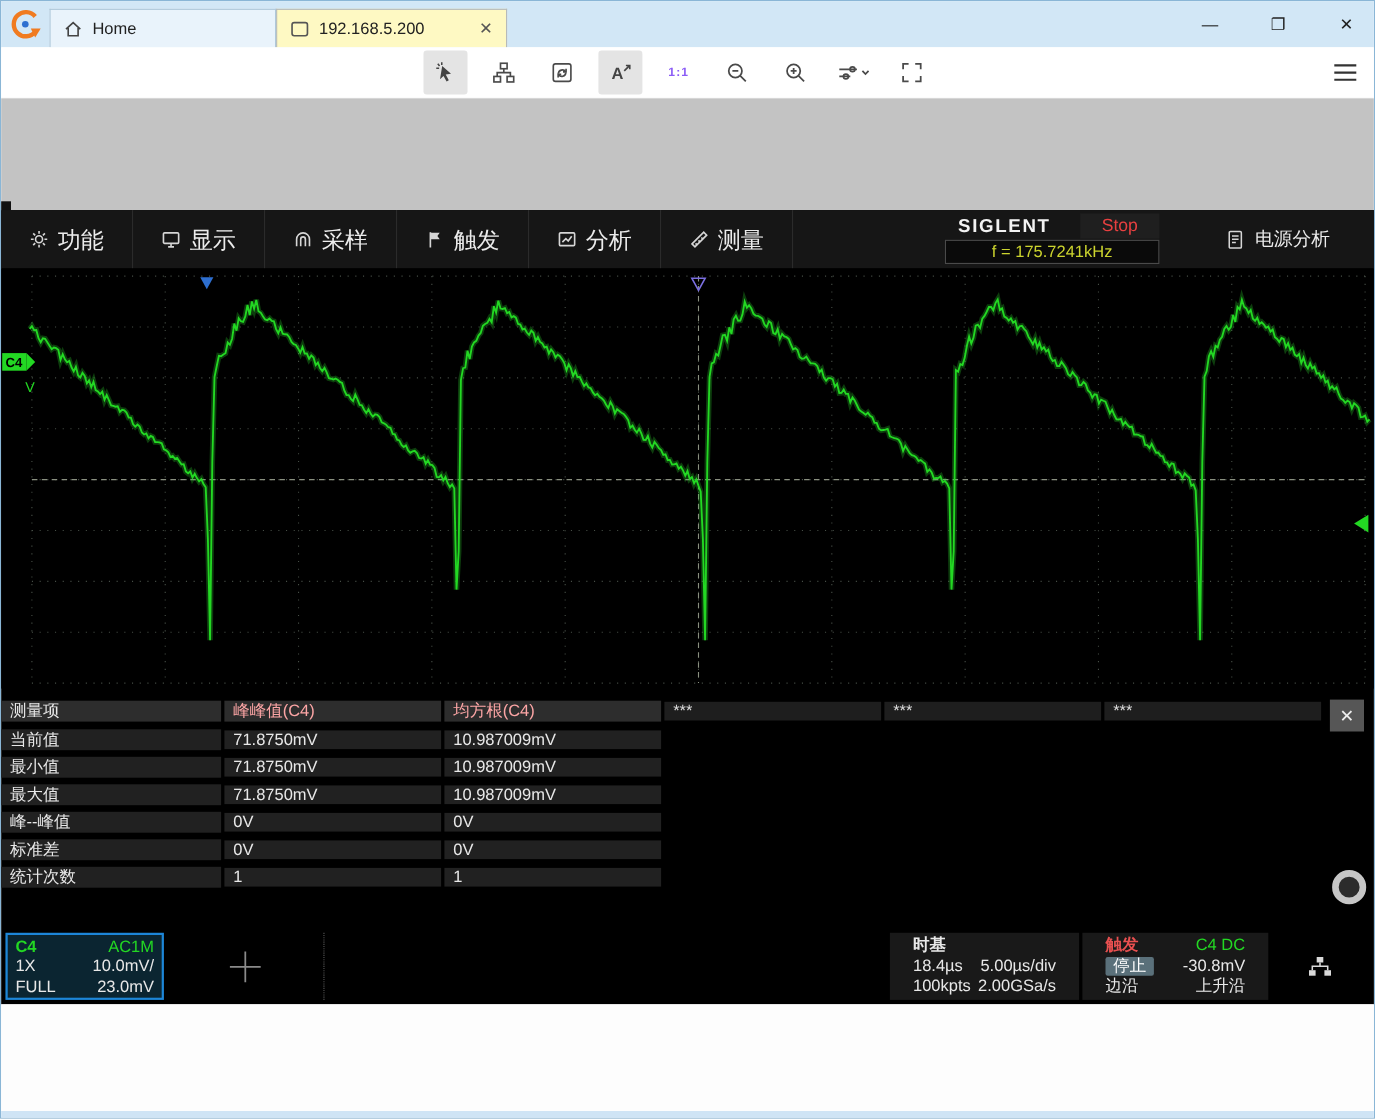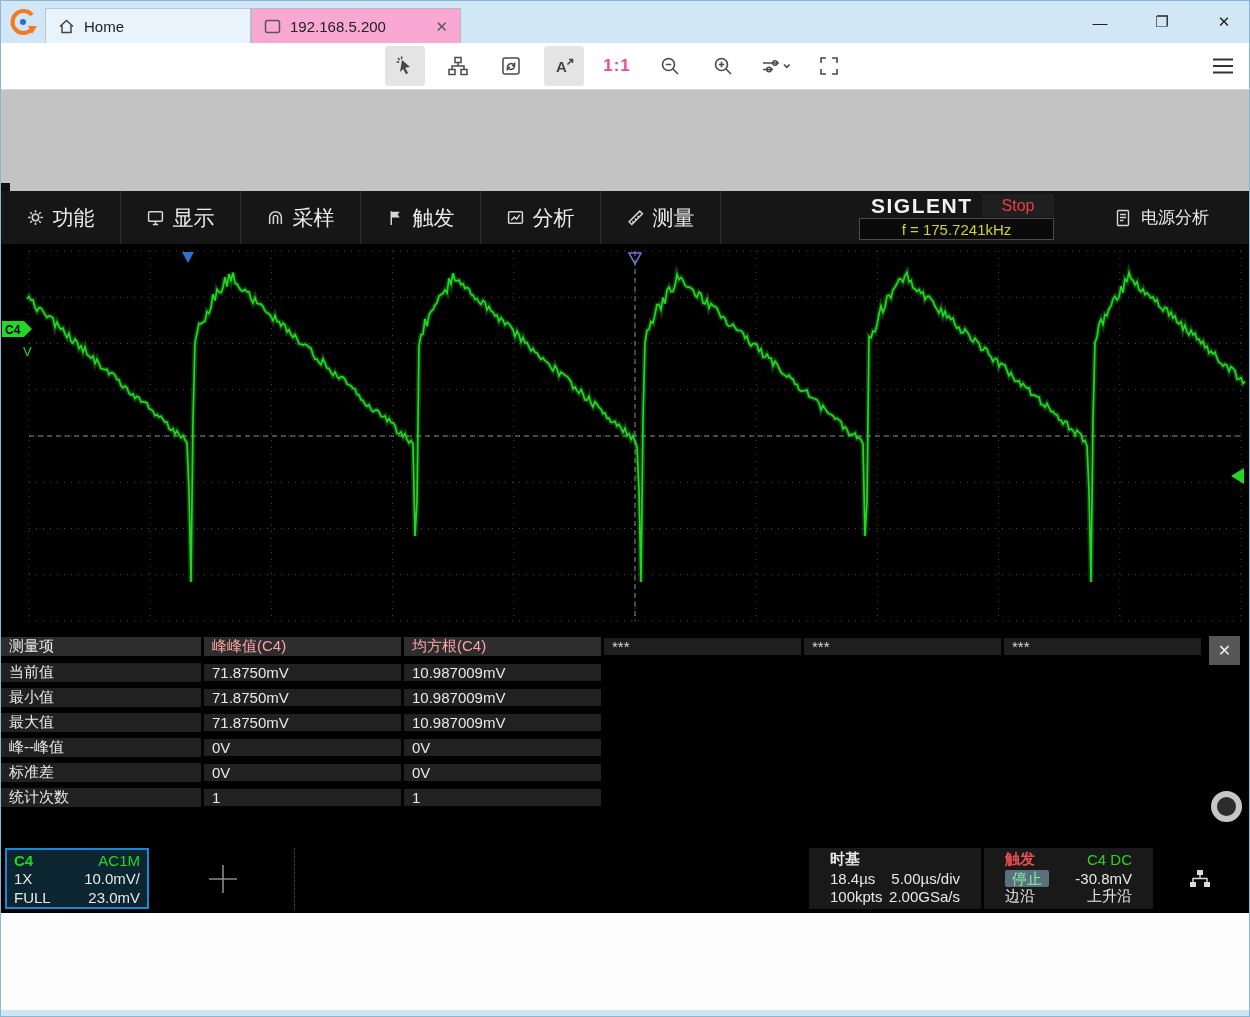--- a/index.html
+++ b/index.html
@@ -9,42 +9,42 @@
     background:#fff;border:1px solid #8ab6d6;
     font-family:"Liberation Sans","DejaVu Sans",sans-serif;
     -webkit-font-smoothing:antialiased;
   }
   
   .titlebar{position:absolute;top:0;left:0;right:0;height:42px;background:#d2e7f6;}
   .logo{position:absolute;left:6px;top:5px;width:32px;height:32px;}
   .tab{position:absolute;top:7px;height:35px;display:flex;align-items:center;gap:9px;
        padding:0 12px;font-size:15px;color:#222;}
   .tab-home{left:44px;width:206px;background:#e9f3fb;border:1px solid #aec8da;border-bottom:none;}
-  .tab-page{left:250px;width:210px;background:#f9a8d4;border:1px solid #b6babb;border-bottom:none;}
+  .tab-page{left:250px;width:210px;background:#fef9c3;border:1px solid #b6babb;border-bottom:none;}
   .tab-close{margin-left:auto;color:#555;font-size:15px;line-height:1;}
   .win-controls{position:absolute;right:14px;top:0;height:42px;display:flex;align-items:center;gap:40px;color:#222;}
   .win-btn{width:22px;text-align:center;font-size:15px;cursor:default;}
   
   .toolbar{position:absolute;top:42px;left:0;right:0;height:47px;background:#fff;border-bottom:1px solid #d6d6d6;}
   .tool-group{position:absolute;left:384px;top:3px;display:flex;gap:13px;align-items:center;}
   .tool-btn{width:40px;height:40px;display:flex;align-items:center;justify-content:center;border-radius:3px;}
   .tool-btn.active{background:#e4e4e4;}
-  .tool-label{font-size:17px;font-weight:bold;color:#ec4899;letter-spacing:1px;}
+  .tool-label{font-size:11px;font-weight:bold;color:#8b5cf6;letter-spacing:1px;}
   .hamburger{position:absolute;right:14px;top:12px;}
   
   .gap-area{position:absolute;top:89px;left:0;right:0;height:101px;background:#c3c3c3;}
   .notch{position:absolute;top:182px;left:0;width:9px;height:8px;background:#101010;}
   
   .scope{position:absolute;top:190px;left:0;width:1250px;height:722px;background:#000;color:#e8e8e8;}
   .menubar{position:absolute;top:0;left:0;right:0;height:53px;background:#161616;display:flex;}
   .menu-item{width:120px;display:flex;align-items:center;justify-content:center;gap:9px;
              border-right:1px solid #2b2b2b;font-size:21px;color:#ececec;cursor:default;}
   .brand-block{position:absolute;left:858px;top:2px;width:195px;height:49px;}
   .brand-row{display:flex;align-items:center;height:25px;}
-  .brand-name{font-size:21px;font-weight:bold;letter-spacing:1.5px;color:#f2f2f2;padding-left:12px;}
+  .brand-name{font-size:17px;font-weight:bold;letter-spacing:1.5px;color:#f2f2f2;padding-left:12px;}
   .acq-status{margin-left:auto;width:72px;text-align:center;color:#e84040;font-size:16px;background:#1f1f1f;height:23px;line-height:23px;}
   .freq-box{height:22px;border:1px solid #4a4a4a;background:#0a0a0a;color:#ccd42e;
             display:flex;align-items:center;justify-content:center;font-size:15px;}
   .power-analysis{position:absolute;left:1072px;top:0;width:178px;height:53px;display:flex;
                   align-items:center;justify-content:center;gap:10px;font-size:17px;color:#ececec;}
   
   .wave{position:absolute;top:53px;left:0;width:1250px;height:382px;background:#000;}
   
   .mtable{position:absolute;top:443px;left:0;width:1250px;font-size:15px;}
   .mrow{display:flex;height:24px;margin-bottom:1px;align-items:center;}
@@ -65,21 +65,21 @@
   .ch-row{display:flex;justify-content:space-between;padding:0 7px;height:18.5px;align-items:center;}
   .green{color:#23d823;}
   .cross-box{position:absolute;left:150px;top:657px;width:144px;height:61px;
              border-right:1px dotted #555;display:flex;align-items:center;justify-content:center;}
   .info-box{position:absolute;top:657px;height:61px;background:#191919;font-size:15px;padding:2px 21px;}
   .tb-box{left:808px;width:172px;}
   .trg-box{left:983px;width:169px;}
   .info-row{display:flex;justify-content:space-between;align-items:center;height:18.7px;}
   .trg-title{color:#e85050;font-weight:bold;}
   .tb-title{font-weight:bold;}
-  .stop-chip{background:#5a707a;color:#86efac;padding:0 7px;border-radius:2px;line-height:17px;}
+  .stop-chip{background:#5a707a;color:#ffffff;padding:0 7px;border-radius:2px;line-height:17px;}
   .lan-box{position:absolute;left:1152px;top:657px;width:93px;height:61px;display:flex;align-items:center;justify-content:center;}
   
   .below{position:absolute;top:912px;left:0;right:0;height:97px;background:#fdfdfd;}
   .bottom-strip{position:absolute;top:1009px;left:0;right:0;height:8px;background:#cfe4f5;}
   svg{display:block;}
 </style>
 </head>
 <body>
 
 <div class="window">

